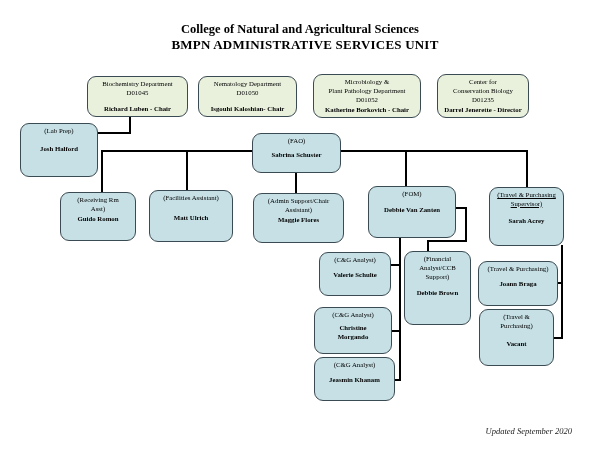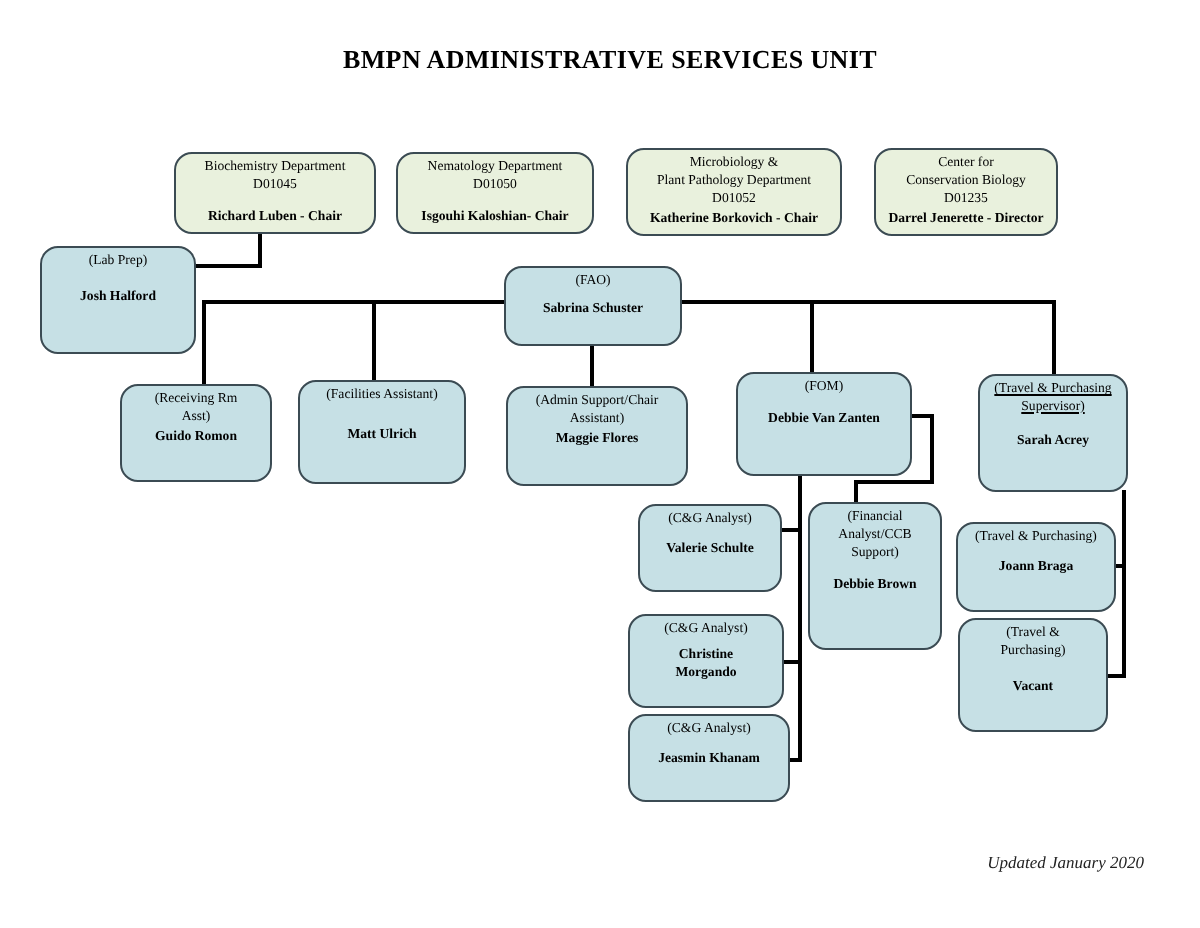--- a/index.html
+++ b/index.html
@@ -25,20 +25,21 @@
   .footer-note{
     position:absolute;top:426px;right:28px;font-size:8.5px;font-style:italic;color:#222;
   }
 </style>
 </head>
 <body>
 
 <div class="canvas">
 
   <div class="title-block">
+    <div class="title-line1">College of Natural and Agricultural Sciences</div>
     <div class="title-line2">BMPN ADMINISTRATIVE SERVICES UNIT</div>
   </div>
 
   <svg class="connectors" width="600" height="464">
     <polyline points="130,116 130,133 98,133"></polyline>
     <polyline points="102,192 102,151 252,151"></polyline>
     <line x1="187" y1="151" x2="187" y2="190"></line>
     <polyline points="341,151 527,151 527,187"></polyline>
     <line x1="406" y1="151" x2="406" y2="186"></line>
     <line x1="296" y1="172" x2="296" y2="193"></line>
@@ -126,14 +127,14 @@
   <div class="box staff" style="left:479px;top:309px;width:75px;height:57px;">
     <span class="role">(Travel &amp;
 Purchasing)</span>
     <span class="name" style="margin-top:9px;">Vacant</span>
   </div>
   <div class="box staff" style="left:314px;top:357px;width:81px;height:44px;">
     <span class="role">(C&amp;G Analyst)</span>
     <span class="name" style="margin-top:6px;">Jeasmin Khanam</span>
   </div>
 
-  <div class="footer-note">Updated January 2020</div>
+  <div class="footer-note">Updated September 2020</div>
 </div>
 
 </body></html>

